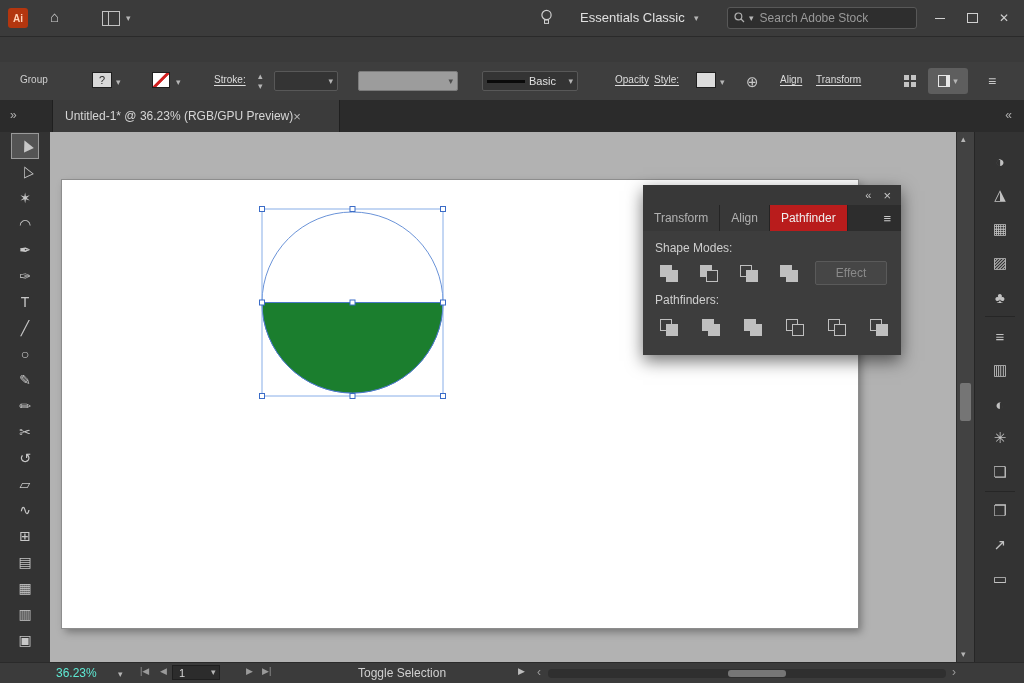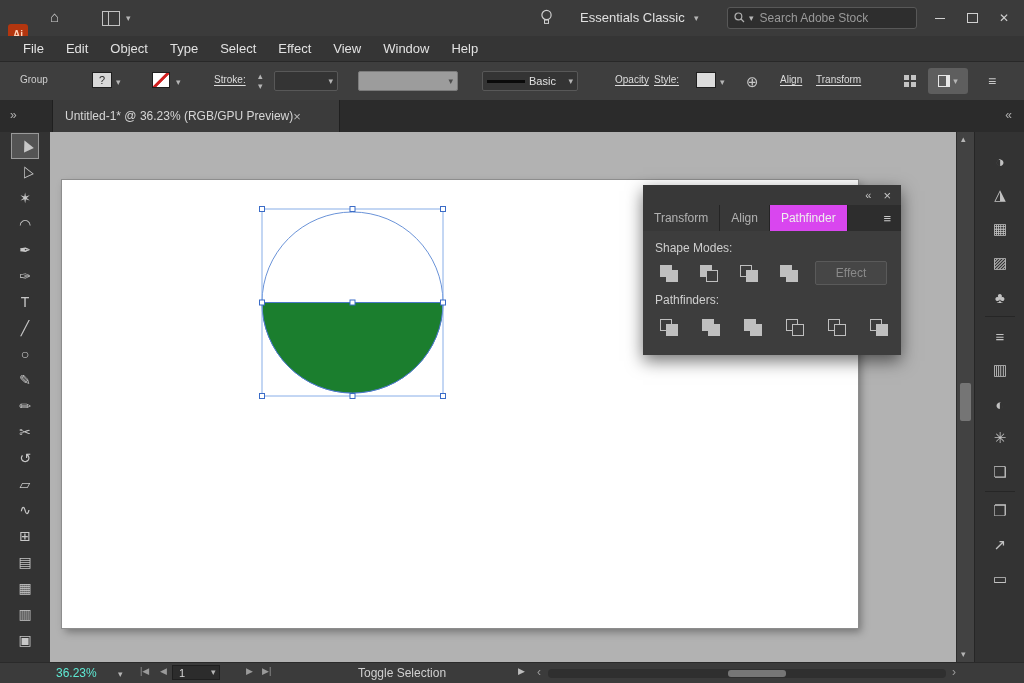--- a/index.html
+++ b/index.html
@@ -3,21 +3,21 @@
 <meta charset="utf-8">
 <style>
   html,body{margin:0;padding:0;background:#1e1e1e;font-family:"Liberation Sans","DejaVu Sans",sans-serif;}
   #app{position:relative;width:1024px;height:683px;overflow:hidden;background:#3a3a3a;color:#d8d8d8;font-size:13px;-webkit-user-select:none;user-select:none;}
   .abs{position:absolute;}
   .chev{font-size:9px;color:#b5b5b5;line-height:1;}
   .link{text-decoration:underline;text-underline-offset:2px;color:#dcdcdc;font-size:12px;}
   .dim{color:#9a9a9a;}
   
   .titlebar{left:0;top:0;width:1024px;height:36px;background:#3b3b3b;border-bottom:1px solid #2a2a2a;}
-  .ai-logo{left:8px;top:8px;width:20px;height:20px;background:#b3360f;border-radius:3px;color:#ffd2b8;font-size:10px;font-weight:bold;display:flex;align-items:center;justify-content:center;margin-top:16px;}
+  .ai-logo{left:8px;top:8px;width:20px;height:20px;background:#b3360f;border-radius:3px;color:#ffd2b8;font-size:10px;font-weight:bold;display:flex;align-items:center;justify-content:center;}
   .home-ic{left:50px;top:8px;font-size:15px;color:#cfcfcf;}
   .ws-ic{left:102px;top:11px;width:16px;height:13px;border:1px solid #c2c2c2;}
   .ws-ic span{position:absolute;left:5px;top:0;width:1px;height:13px;background:#c2c2c2;}
   .ws-chev{left:126px;top:14px;}
   .bulb{left:540px;top:9px;}
   .ws-label{left:580px;top:10px;font-size:13px;color:#e0e0e0;}
   .ws-label-chev{left:694px;top:14px;}
   .searchbox{left:727px;top:7px;width:190px;height:22px;background:#2e2e2e;border:1px solid #585858;border-radius:3px;display:flex;align-items:center;padding:0 6px;gap:4px;box-sizing:border-box;}
   .searchbox input{background:transparent;border:none;outline:none;color:#cfcfcf;font-size:12px;width:130px;font-family:"Liberation Sans",sans-serif;}
   .searchbox input::placeholder{color:#9a9a9a;}
@@ -61,21 +61,21 @@
   .vscroll .dn{position:absolute;left:4px;bottom:3px;}
   
   .dock{left:974px;top:132px;width:50px;height:530px;background:#333333;border-left:1px solid #262626;box-sizing:border-box;}
   .dock-ic{width:50px;height:34px;display:flex;align-items:center;justify-content:center;color:#c2c2c2;font-size:15px;}
   .dock-div{width:30px;height:1px;background:#262626;margin:2px auto;}
   
   .panel{left:643px;top:185px;width:258px;height:170px;background:#3d3d3d;box-shadow:0 6px 16px rgba(0,0,0,.55);z-index:20;}
   .panel-head{position:absolute;left:0;top:0;width:258px;height:20px;background:#383838;display:flex;align-items:center;justify-content:flex-end;gap:12px;padding-right:10px;box-sizing:border-box;color:#c8c8c8;font-size:11px;}
   .panel-tabs{position:absolute;left:0;top:20px;width:258px;height:26px;background:#2d2d2d;display:flex;align-items:stretch;}
   .ptab{padding:0 11px;display:flex;align-items:center;font-size:12px;color:#b2b2b2;background:#383838;border-right:1px solid #242424;}
-  .ptab.active{background:#d946ef;color:#efefef;}
+  .ptab.active{background:#b91c1c;color:#efefef;}
   .panel-menu{margin-left:auto;align-self:center;padding-right:10px;color:#c8c8c8;font-size:13px;}
   .plabel{position:absolute;left:12px;font-size:12px;color:#cfcfcf;}
   .pf-row{position:absolute;display:flex;gap:14px;}
   .pfbtn{position:relative;width:26px;height:22px;}
   .pfbtn .b1{position:absolute;left:3px;top:2px;width:12px;height:12px;border:1px solid #bfbfbf;box-sizing:border-box;}
   .pfbtn .b2{position:absolute;left:9px;top:7px;width:12px;height:12px;background:#bfbfbf;border:1px solid #bfbfbf;box-sizing:border-box;}
   .expand-btn{position:absolute;right:14px;top:76px;width:70px;height:22px;background:#464646;border:1px solid #5a5a5a;border-radius:2px;color:#8a8a8a;font-size:12px;display:flex;align-items:center;justify-content:center;}
   
   .statusbar{left:0;top:662px;width:1024px;height:21px;background:#3b3b3b;border-top:1px solid #2a2a2a;font-size:12px;}
   .sb{top:3px;}
@@ -118,31 +118,20 @@
         <span class="min-bar"></span>
       </div>
     <div class="abs winbtn" style="left:957px;">
         <span class="max-box"></span>
       </div>
     <div class="abs winbtn" style="left:989px;font-size:12px;">
         <span>✕</span>
       </div>
   </div>
 
-  <div class="abs menubar">
-    <span class="menu-item">File</span>
-    <span class="menu-item">Edit</span>
-    <span class="menu-item">Object</span>
-    <span class="menu-item">Type</span>
-    <span class="menu-item">Select</span>
-    <span class="menu-item">Effect</span>
-    <span class="menu-item">View</span>
-    <span class="menu-item">Window</span>
-    <span class="menu-item">Help</span>
-  </div>
 
   <div class="abs controlbar">
     <span class="abs cb" style="left:20px;color:#cfcfcf;">Group</span>
     <div class="abs swatch fillq">?</div>
     <span class="abs chev" style="left:116px;top:16px;">▾</span>
     <div class="abs swatch strokeNone"></div>
     <span class="abs chev" style="left:176px;top:16px;">▾</span>
     <span class="abs cb link" style="left:214px;">Stroke:</span>
     <div class="abs stepper">
       <span class="chev">▴</span>

